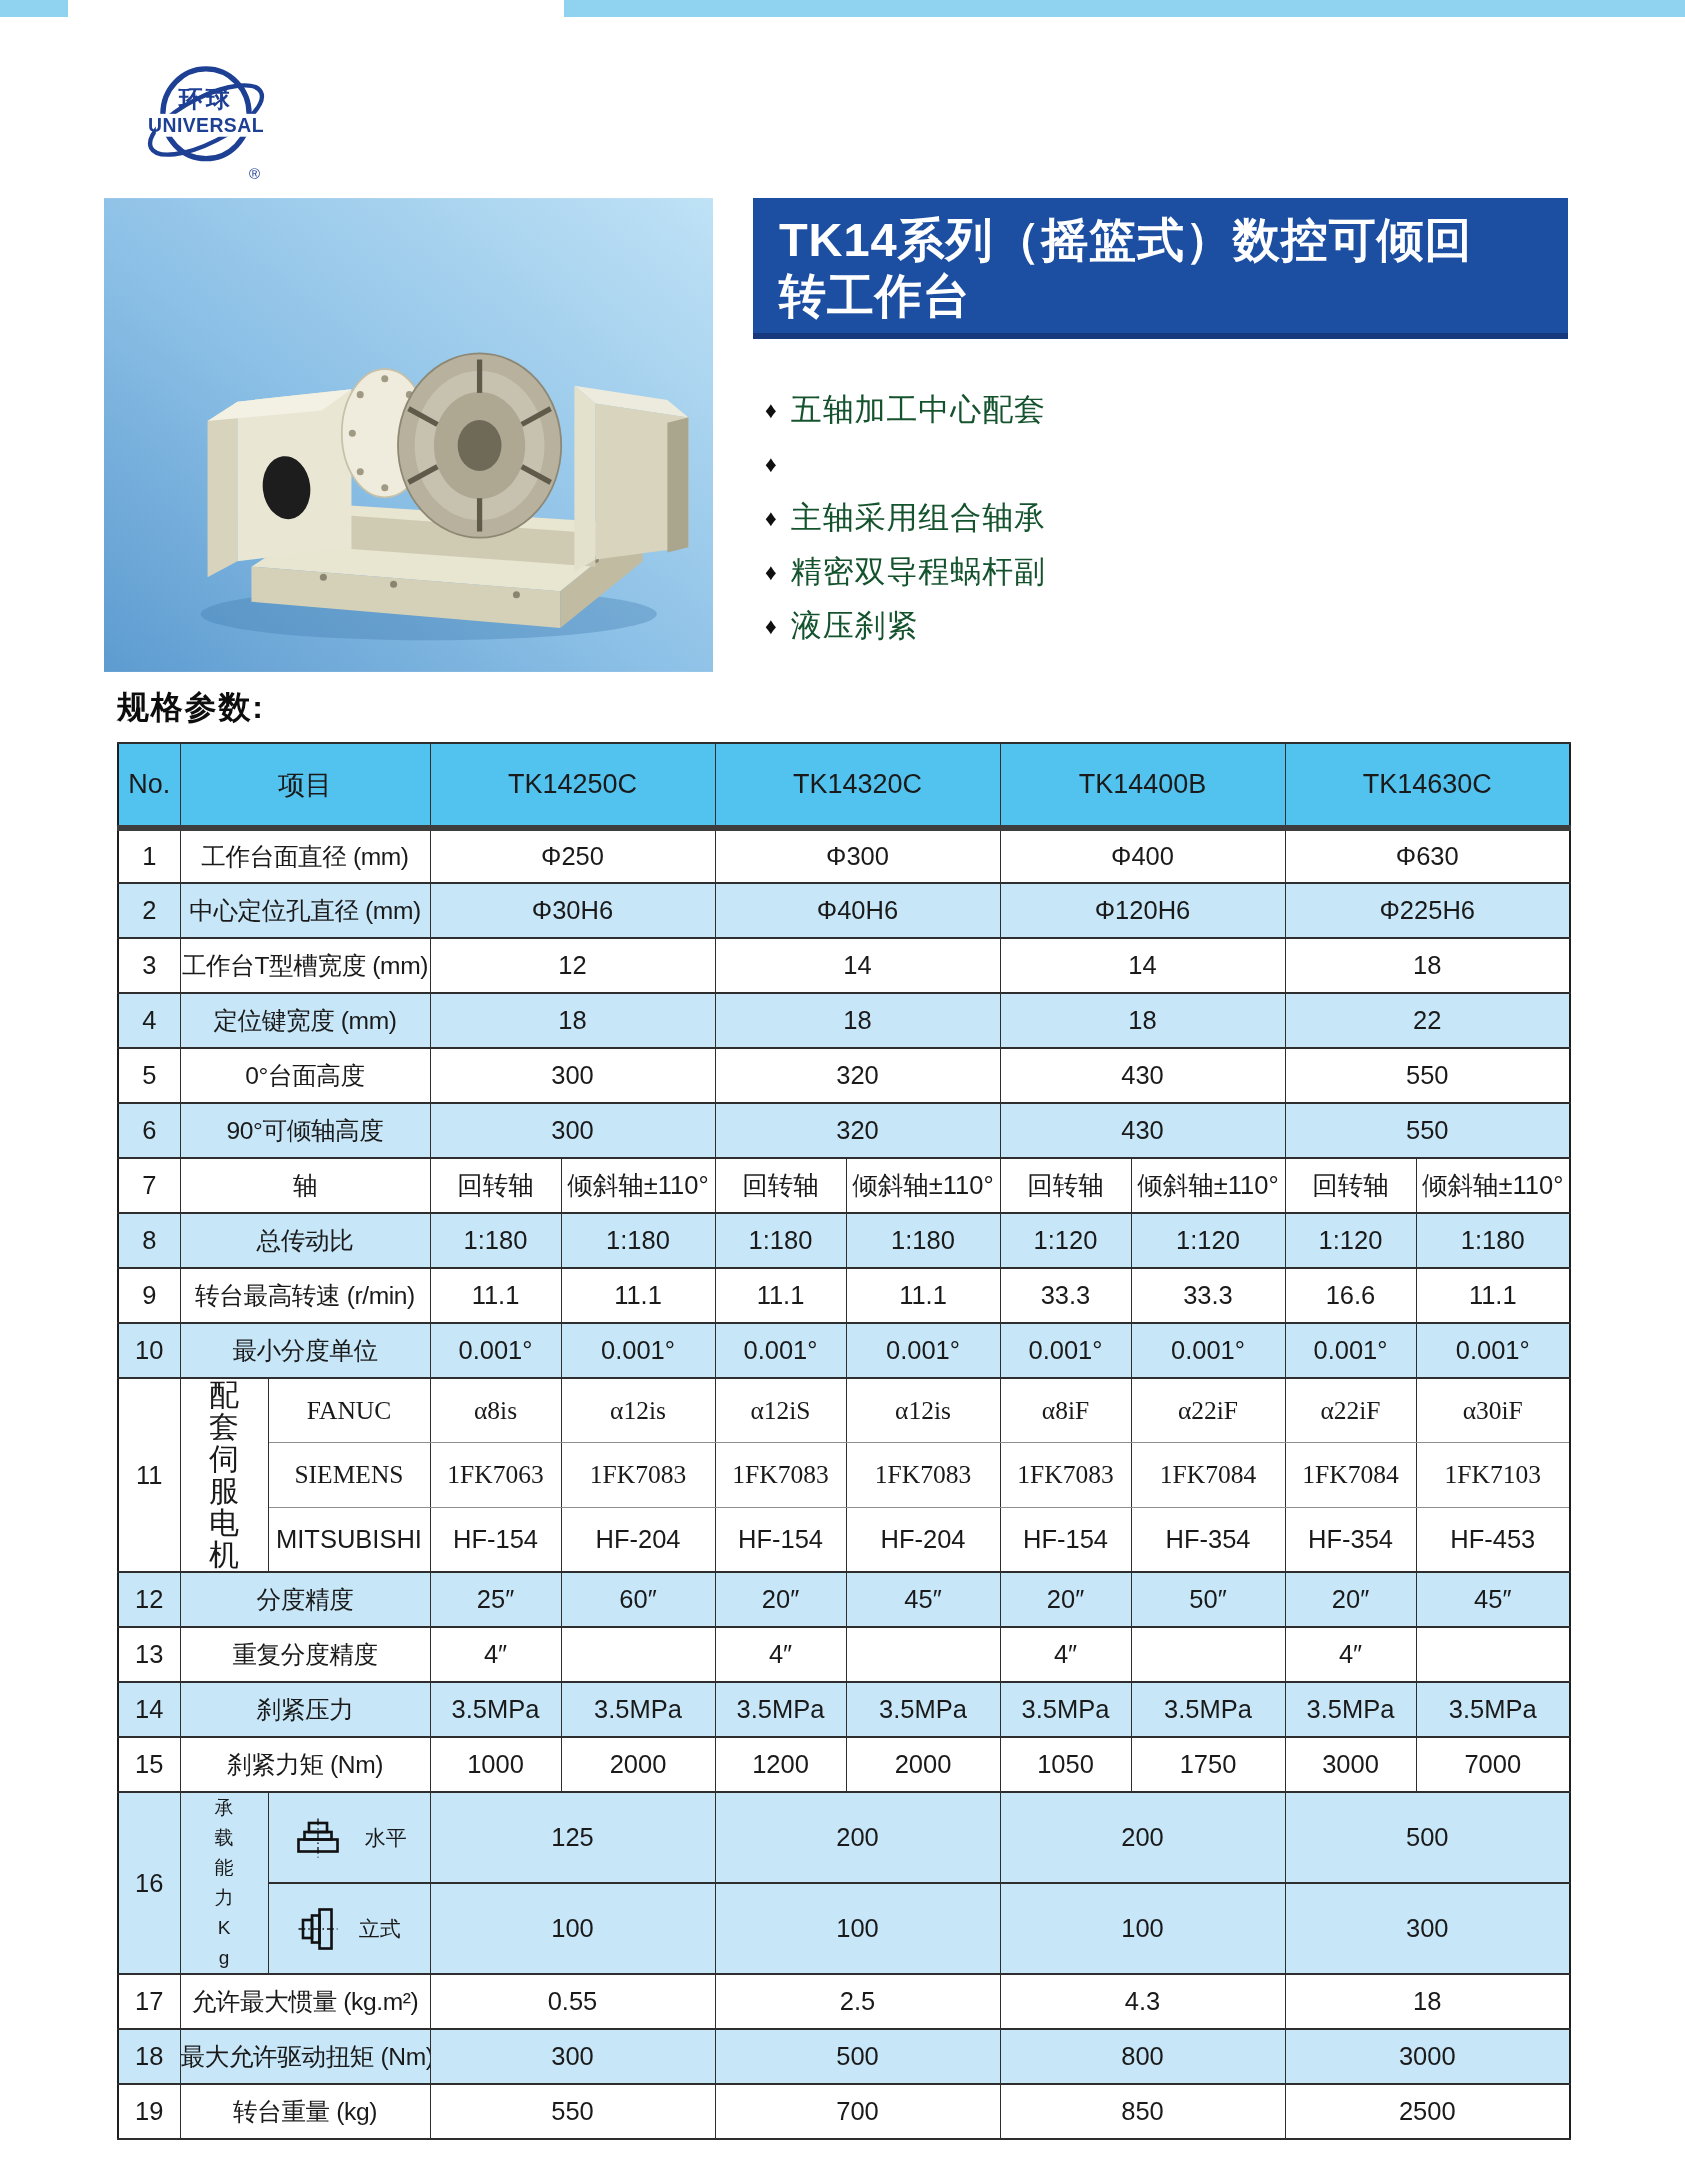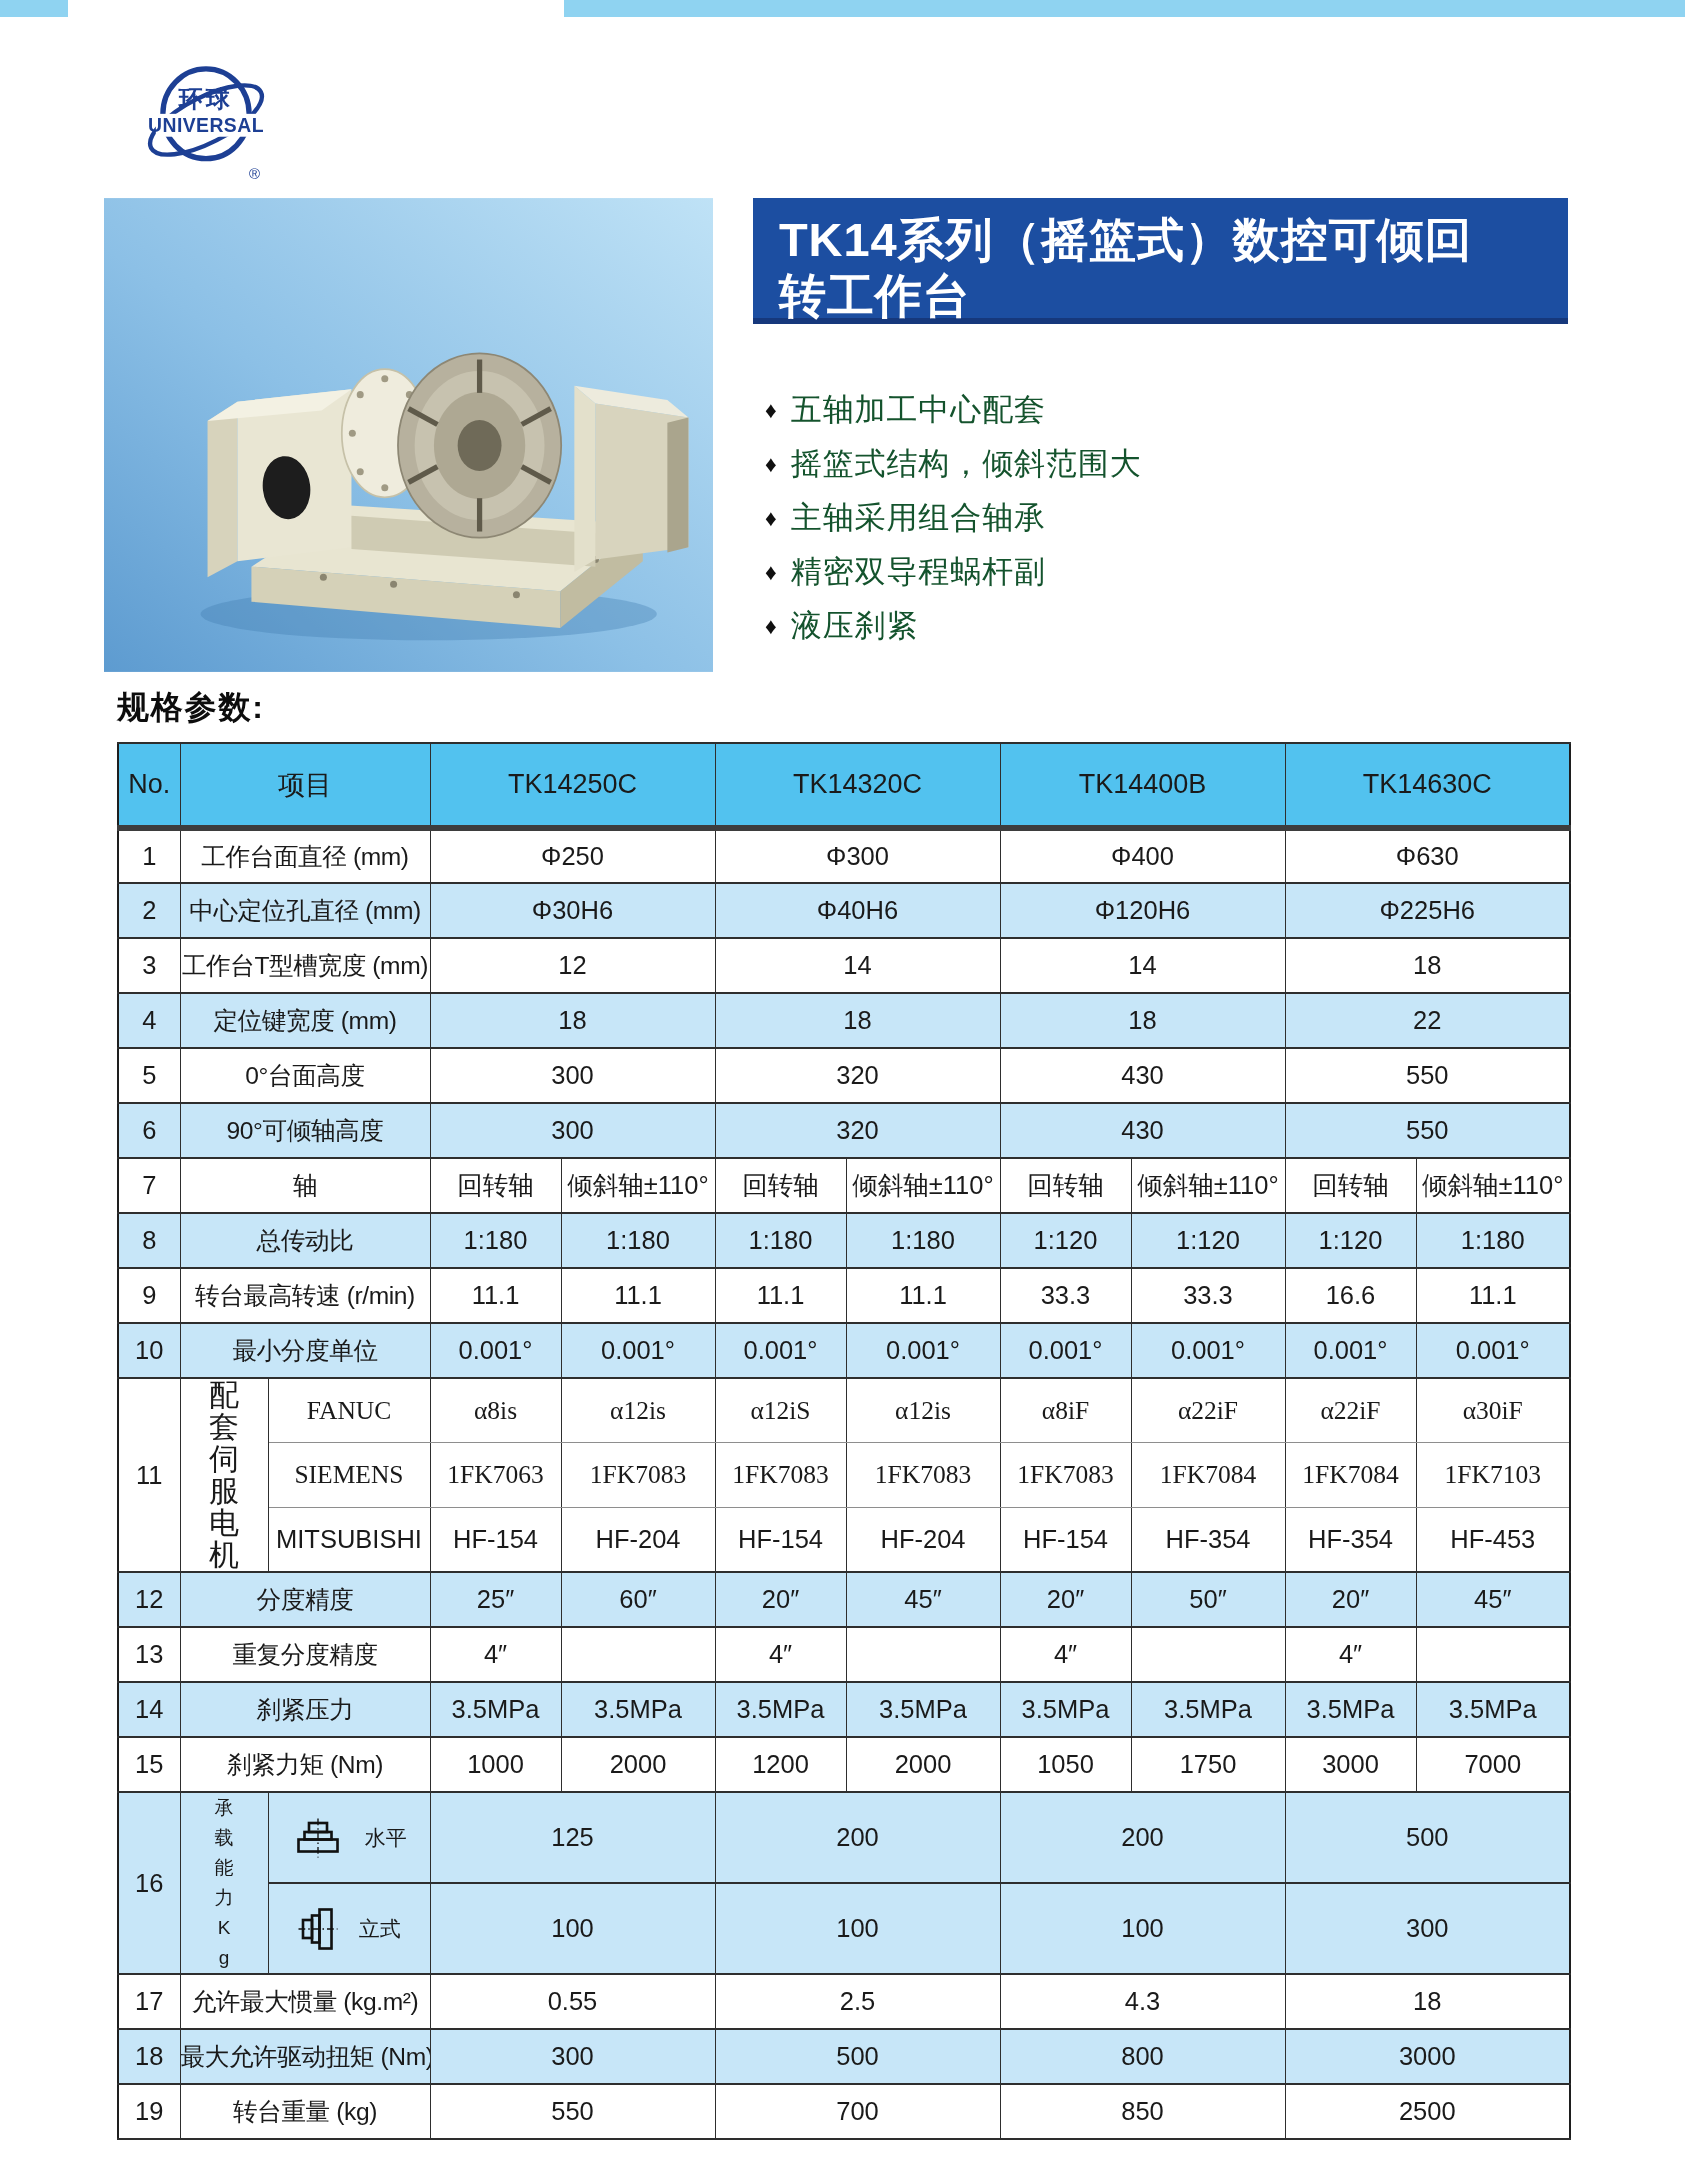--- a/index.html
+++ b/index.html
@@ -9,21 +9,21 @@
 
   
   .bar { position:absolute; height:16.7px; background:#8fd3f1; }
   .bar-left  { left:0;   top:131; width:68px; }
   .bar-right { left:564px; top:131; width:1122px; }
   .globe { position:absolute; left:140px; top:54px; width:132px; height:132px; }
   .ytum  { position:absolute; left:263px; top:84px; width:263px; height:81px; }
 
   
   .photo { position:absolute; left:104px; top:198px; width:609px; height:474px; }
-  .title-block { position:absolute; left:753px; top:198px; width:815px; height:126px;
+  .title-block { position:absolute; left:753px; top:198px; width:815px; height:141px;
                  background:#1c4ea1; border-bottom:6.1px solid #16387c; padding:14px 8.8px 0 26px; }
   .title-block .tline { color:#fff; font-weight:bold; font-size:47px; line-height:56px; letter-spacing:0.9px; }
   .features { position:absolute; left:765px; top:383px; width:790px; }
   .feature { display:flex; align-items:center; height:54px; }
   .feature .dia { font-size:23px; color:#101010; margin-right:14px; line-height:1; }
   .feature .ftxt { font-size:31px; color:#14532d; letter-spacing:0.9px; }
 
   
   .section-label { position:absolute; left:117px; top:686px; font-size:32px; font-weight:bold;
                    color:#0d0d0d; letter-spacing:1.8px; }
@@ -130,21 +130,20 @@
     <div class="tline">转工作台</div>
   </div>
 
   <div class="features">
       <div class="feature">
         <span class="dia">♦</span>
         <span class="ftxt">五轴加工中心配套</span>
       </div>
       <div class="feature">
         <span class="dia">♦</span>
-        <span class="ftxt">摇篮式结构，倾斜范围大</span>
       </div>
       <div class="feature">
         <span class="dia">♦</span>
         <span class="ftxt">主轴采用组合轴承</span>
       </div>
       <div class="feature">
         <span class="dia">♦</span>
         <span class="ftxt">精密双导程蜗杆副</span>
       </div>
       <div class="feature">

